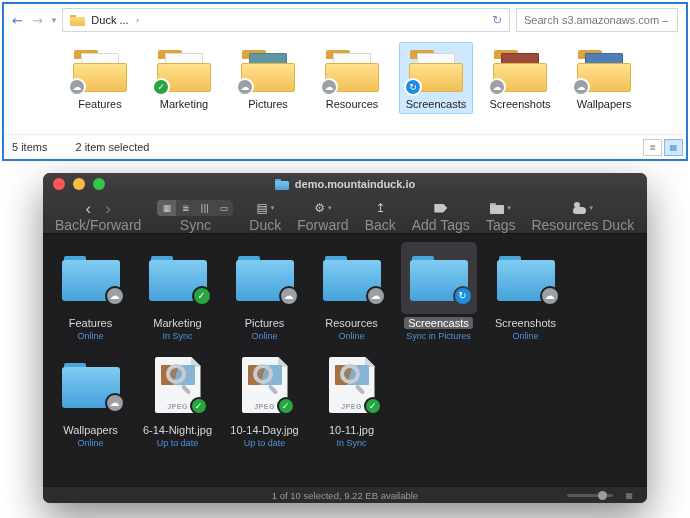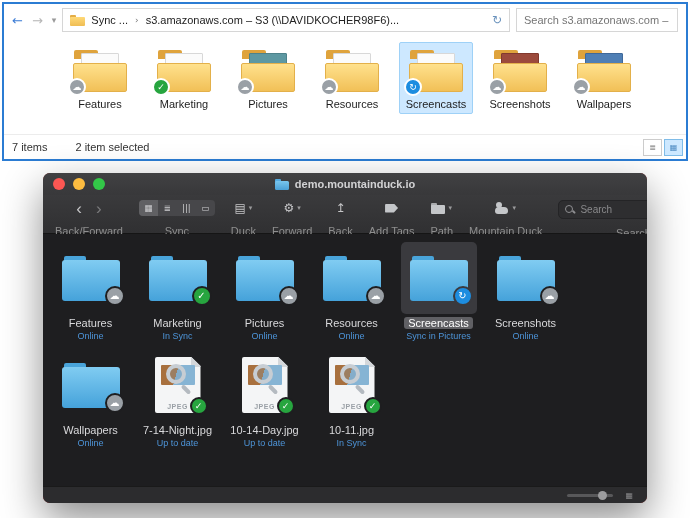--- a/index.html
+++ b/index.html
@@ -62,21 +62,21 @@
   .light{width:12px;height:12px;border-radius:50%}
   .light.red{background:#fc5753}.light.yellow{background:#fdbc40}.light.green{background:#33c748}
   .mtitle-text{font-size:11px;font-weight:bold;color:#d2d2d4;display:flex;align-items:center;gap:6px}
   .minifolder{width:14px;height:11px;position:relative;display:inline-block;flex:none}
   .minifolder::before{content:"";position:absolute;left:0;top:0;width:6px;height:3px;background:#54aadf;border-radius:1px 1px 0 0}
   .minifolder::after{content:"";position:absolute;left:0;top:2px;right:0;bottom:0;background:linear-gradient(#79c6ee,#4aa0d6);border-radius:1.5px}
 
   .mtoolbar{height:39px;background:linear-gradient(#3a3a3c,#303032);border-bottom:1px solid #151515;
             display:flex;align-items:flex-start;padding:4px 12px 0;flex:none}
   .tgroup{display:flex;flex-direction:column;align-items:center;margin-right:16px;flex:none}
-  .tlabel{font-size:11px;color:#8f8f8f;margin-top:8px;white-space:nowrap}
+  .tlabel{font-size:14px;color:#8f8f8f;margin-top:0;white-space:nowrap}
   .ticons{height:18px;display:flex;align-items:center;color:#c6c6c8}
   .navbtn{font-size:17px;line-height:1;color:#c6c6c8;padding:0 7px}
   .navbtn.dim{color:#7b7b7d}
   .segmented{display:flex;background:#47474a;border-radius:4px;overflow:hidden}
   .seg{width:19px;height:16px;display:flex;align-items:center;justify-content:center;font-size:8.5px;color:#cfcfd1;font-family:"DejaVu Sans",sans-serif}
   .seg.active{background:#606063}
   .tbtn{display:flex;align-items:center;gap:3px}
   .tbtn .bicon{font-size:12px;color:#c6c6c8;font-family:"DejaVu Sans",sans-serif}
   .caret{font-size:7px;color:#9a9a9c;font-family:"DejaVu Sans",sans-serif}
   .tagicon{width:13px;height:9px;background:#c4c6c9;clip-path:polygon(0 0,68% 0,100% 50%,68% 100%,0 100%);border-radius:1px;display:inline-block}
@@ -133,23 +133,22 @@
 
 <div class="xwin">
   <div class="xtoolbar">
     <div class="xnav">
       <span class="xback icon-glyph">←</span>
       <span class="xfwd icon-glyph">→</span>
       <span class="xcaret icon-glyph">▾</span>
     </div>
     <div class="xaddr">
       <span class="xminifolder"></span>
-      <span>Sync ...</span>
+      <span>Duck ...</span>
       <span class="xcrumb-sep icon-glyph">›</span>
-      <span>s3.amazonaws.com – S3 (\\DAVIDKOCHER98F6)...</span>
       <span class="xrefresh icon-glyph">↻</span>
     </div>
     <div class="xsearch">
       <input type="text" placeholder="Search s3.amazonaws.com – ..." style="">
     </div>
   </div>
 
   <div class="xcontent">
     <div class="xtile">
       <div class="xtile-inner">
@@ -224,21 +223,21 @@
             <div class="paper"></div>
             <div class="front"></div>
           <span class="badge cloud">☁</span>
         </div>
         <div class="xlabel">Wallpapers</div>
       </div>
     </div>
   </div>
 
   <div class="xstatus">
-    <span>7 items</span>
+    <span>5 items</span>
     <span>2 item selected</span>
     <div class="xview-icons">
       <span class="xvi icon-glyph">≣</span>
       <span class="xvi active icon-glyph">▦</span>
     </div>
   </div>
 </div>
 
 <div class="mwin">
   <div class="mtitle">
@@ -302,29 +301,29 @@
         <span class="tagicon"></span>
       </div>
       <div class="tlabel">Add Tags</div>
     </div>
 
     <div class="tgroup">
       <div class="ticons tbtn">
         <span class="gfolder"></span>
         <span class="caret">▾</span>
       </div>
-      <div class="tlabel">Path</div>
+      <div class="tlabel">Tags</div>
     </div>
 
     <div class="tgroup">
       <div class="ticons tbtn">
         <span class="duckicon"></span>
         <span class="caret">▾</span>
       </div>
-      <div class="tlabel">Mountain Duck</div>
+      <div class="tlabel">Resources Duck</div>
     </div>
 
     <div class="tspacer"></div>
 
     <div class="tgroup" style="margin-right:6px">
       <div class="msearch">
         <span class="mag"></span>
         <input type="text" placeholder="Search" style="">
       </div>
       <div class="tlabel">Search</div>
@@ -411,21 +410,21 @@
           <div class="jpegdoc-wrap">
             <div class="jpegdoc">
                 <div class="jpegfold"></div>
                 <div class="jpegphoto"></div>
                 <div class="jpegmag"></div>
               <div class="jpegtext">JPEG</div>
               </div>
             <span class="badge check">✓</span>
           </div>
         </div>
-        <div class="mname"><span>7-14-Night.jpg</span></div>
+        <div class="mname"><span>6-14-Night.jpg</span></div>
         <div class="mstatus">Up to date</div>
       </div>
       <div class="mtile">
         <div class="micon">
           <div class="jpegdoc-wrap">
             <div class="jpegdoc">
                 <div class="jpegfold"></div>
                 <div class="jpegphoto"></div>
                 <div class="jpegmag"></div>
               <div class="jpegtext">JPEG</div>
@@ -448,18 +447,19 @@
             <span class="badge check">✓</span>
           </div>
         </div>
         <div class="mname"><span>10-11.jpg</span></div>
         <div class="mstatus">In Sync</div>
       </div>
     </div>
   </div>
 
   <div class="mstatusbar">
+    <span class="mstatus-text">1 of 10 selected, 9.22 EB available</span>
     <div class="mslider">
       <div class="mslider-knob"></div>
     </div>
     <span class="msb-icon">▦</span>
   </div>
 </div>
 
 </body></html>

